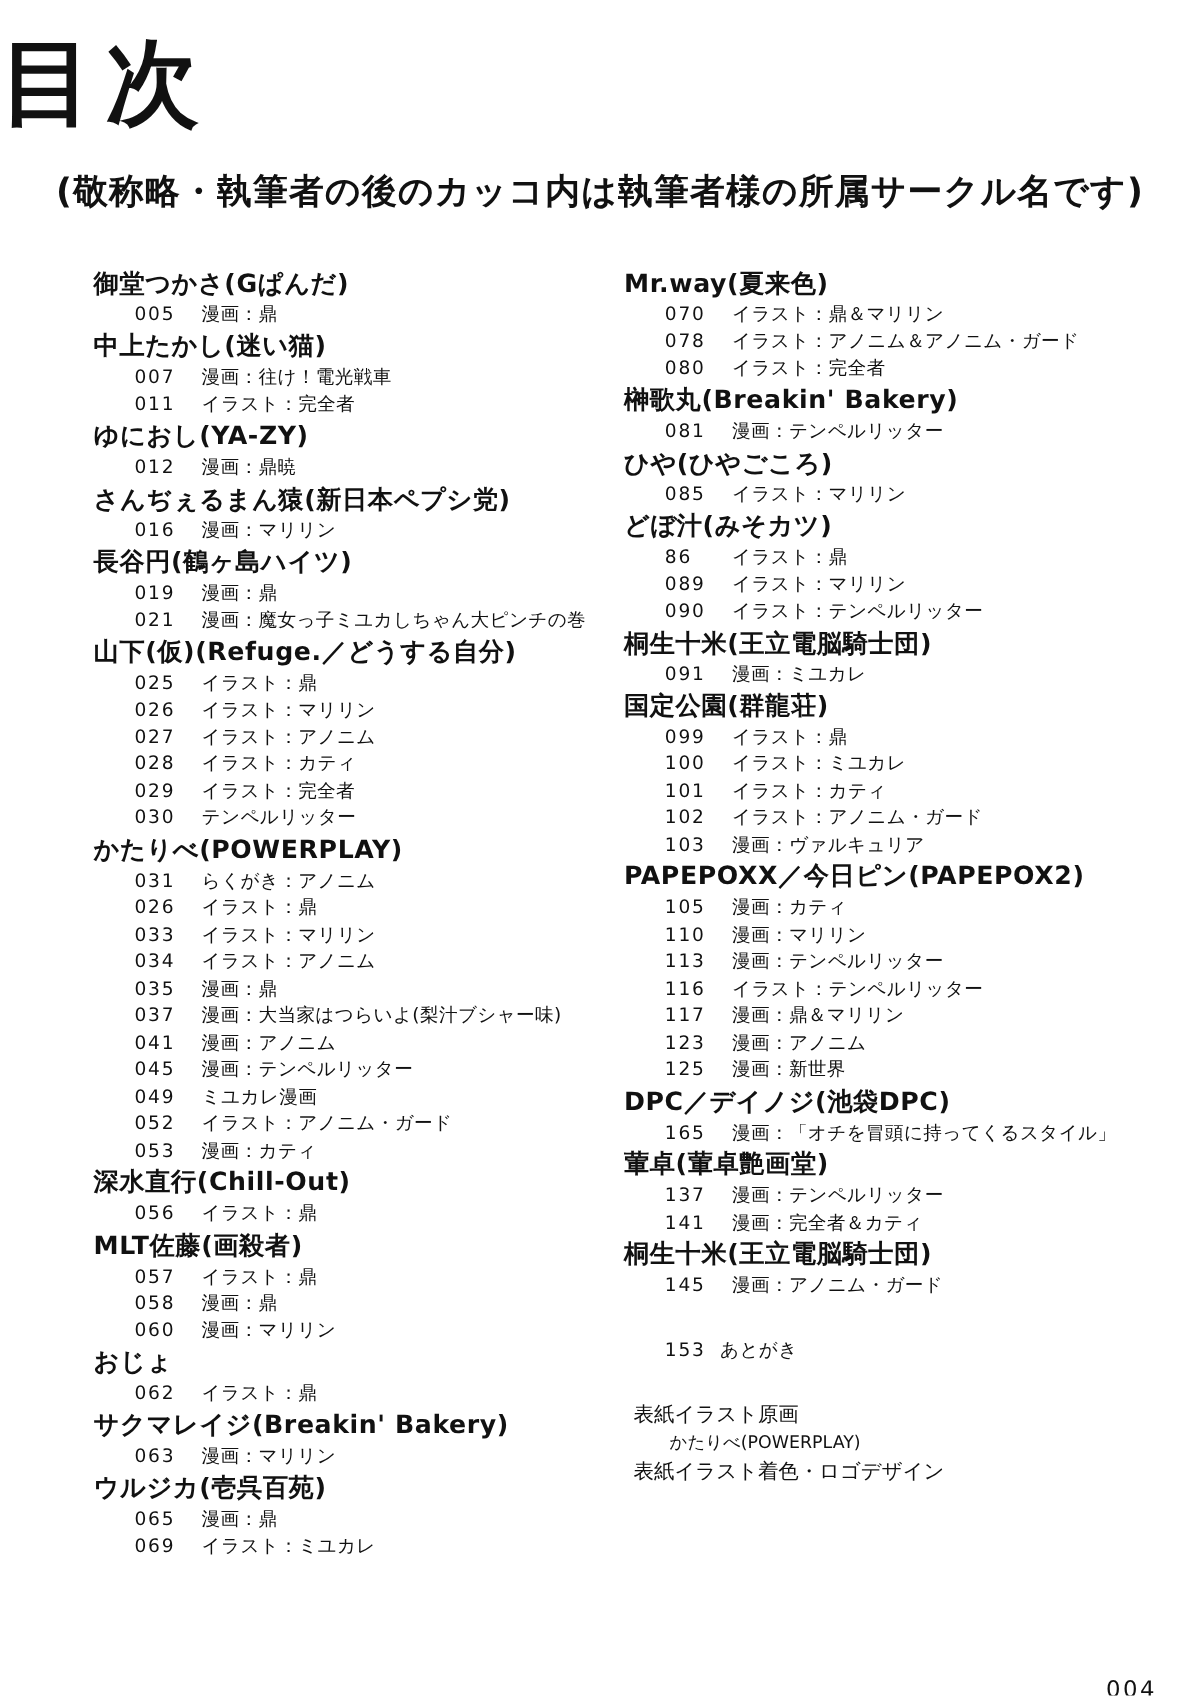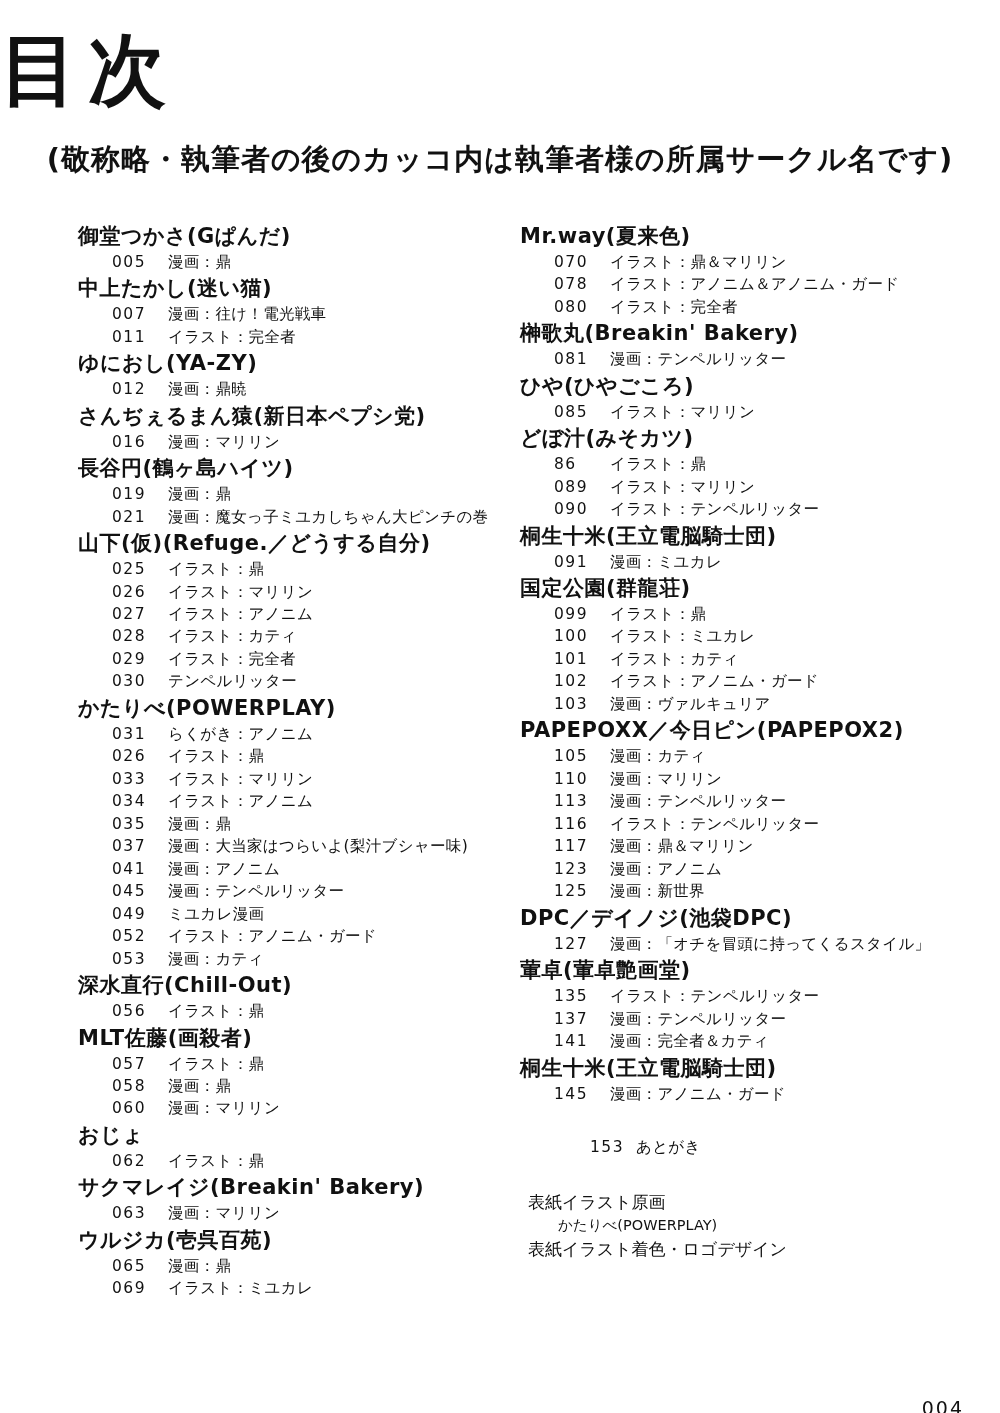--- a/index.html
+++ b/index.html
@@ -81,21 +81,20 @@
   .tail-line {
     font-size: 15.5px;
     line-height: 1.6;
     white-space: nowrap;
     letter-spacing: 0.3px;
   }
   .tail-line .num {
     display: inline-block;
     min-width: 46px;
     letter-spacing: 1.5px;
-    margin-left: 36px;
   }
   .creditblock {
     margin-top: 30px;
     margin-left: 8px;
   }
   .credit-head {
     font-size: 17px;
     line-height: 1.5;
     white-space: nowrap;
   }
@@ -193,23 +192,22 @@
         <div class="entry"><span class="num">103</span><span class="desc">漫画：ヴァルキュリア</span></div>
         <div class="author">PAPEPOXX／今日ピン(PAPEPOX2)</div>
         <div class="entry"><span class="num">105</span><span class="desc">漫画：カティ</span></div>
         <div class="entry"><span class="num">110</span><span class="desc">漫画：マリリン</span></div>
         <div class="entry"><span class="num">113</span><span class="desc">漫画：テンペルリッター</span></div>
         <div class="entry"><span class="num">116</span><span class="desc">イラスト：テンペルリッター</span></div>
         <div class="entry"><span class="num">117</span><span class="desc">漫画：鼎＆マリリン</span></div>
         <div class="entry"><span class="num">123</span><span class="desc">漫画：アノニム</span></div>
         <div class="entry"><span class="num">125</span><span class="desc">漫画：新世界</span></div>
         <div class="author">DPC／デイノジ(池袋DPC)</div>
-        <div class="entry"><span class="num">127</span><span class="desc">漫画：「オチを冒頭に持ってくるスタイル」</span></div>
+        <div class="entry"><span class="num">165</span><span class="desc">漫画：「オチを冒頭に持ってくるスタイル」</span></div>
         <div class="author">葷卓(葷卓艶画堂)</div>
-        <div class="entry"><span class="num">135</span><span class="desc">イラスト：テンペルリッター</span></div>
         <div class="entry"><span class="num">137</span><span class="desc">漫画：テンペルリッター</span></div>
         <div class="entry"><span class="num">141</span><span class="desc">漫画：完全者＆カティ</span></div>
         <div class="author">桐生十米(王立電脳騎士団)</div>
         <div class="entry"><span class="num">145</span><span class="desc">漫画：アノニム・ガード</span></div>
         <div class="tailblock">
           <div class="tail-line"><span class="num">153</span><span>あとがき</span></div>
         </div>
       <div class="creditblock">
           <div class="credit-head">表紙イラスト原画</div>
           <div class="credit-sub">かたりべ(POWERPLAY)</div>

